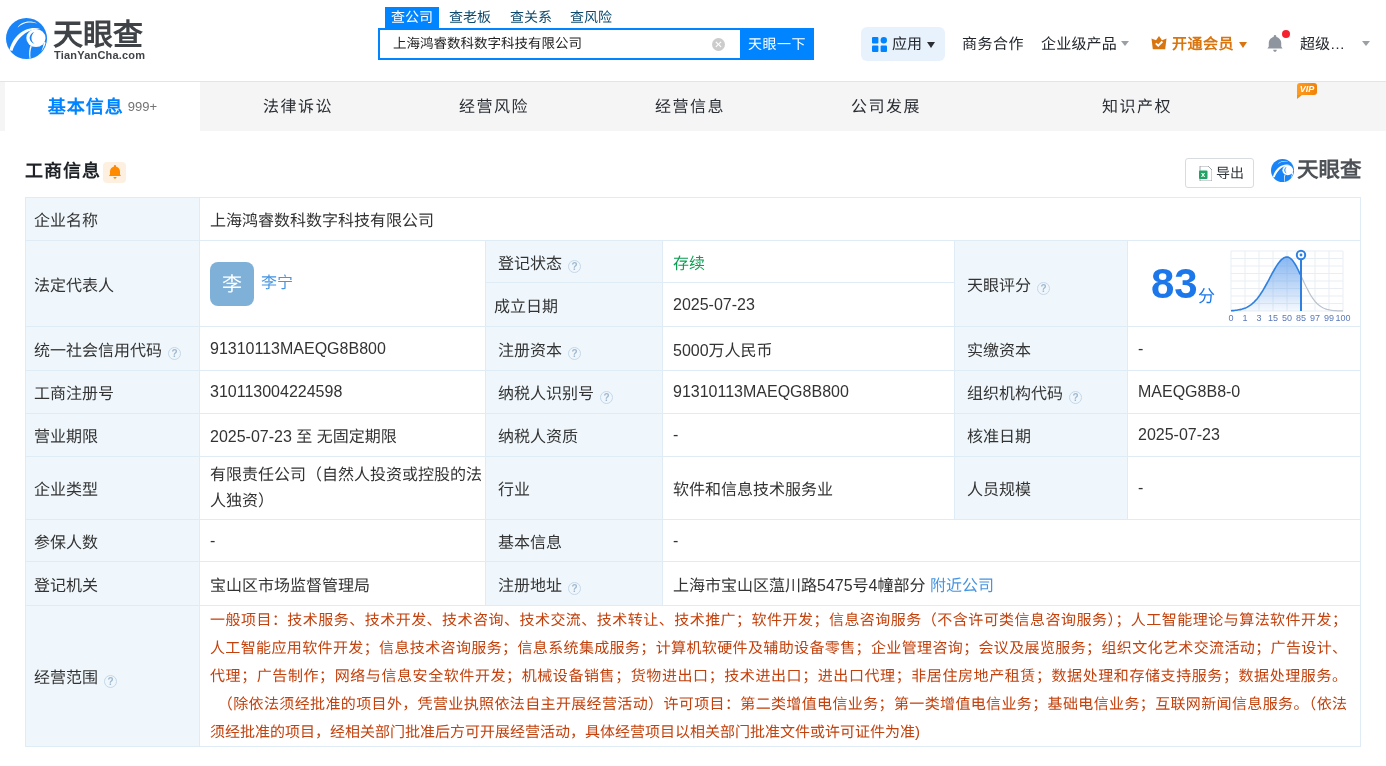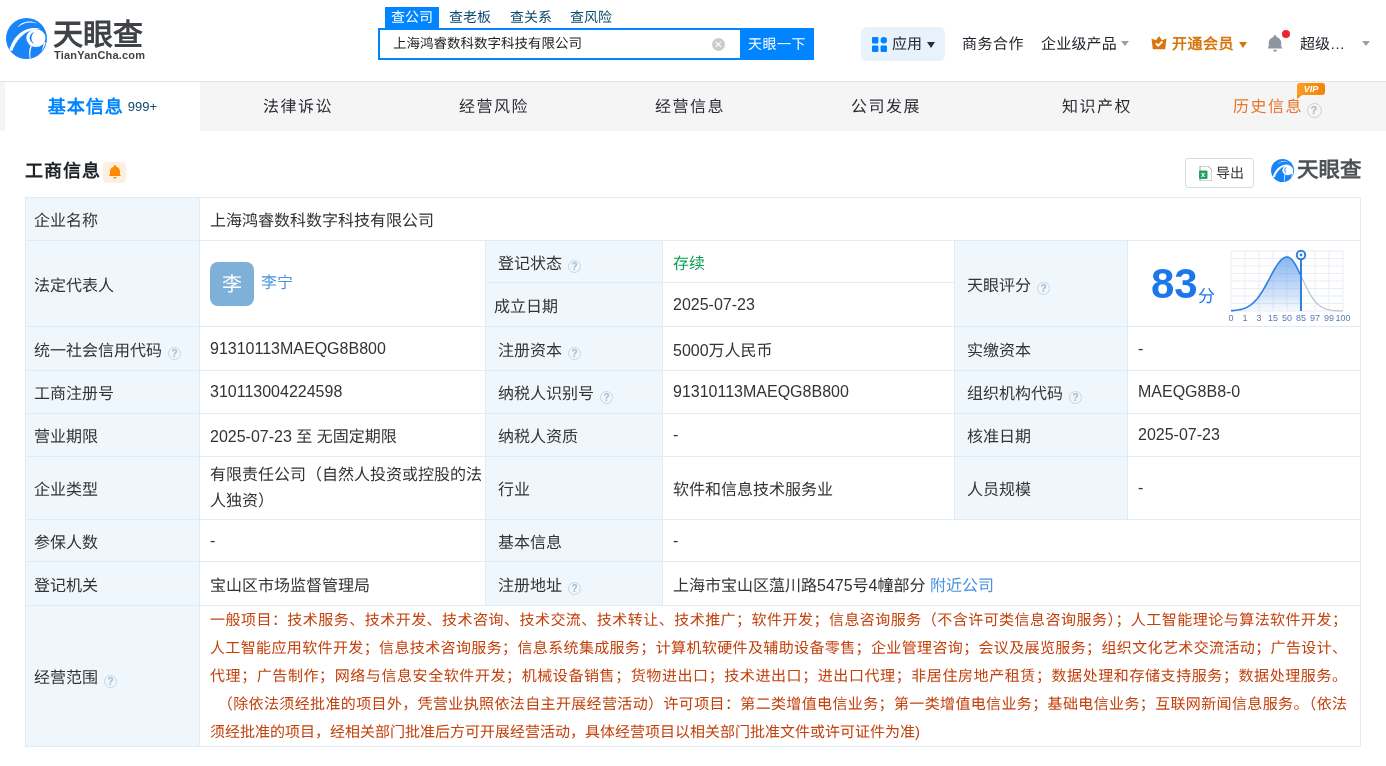--- a/index.html
+++ b/index.html
@@ -45,21 +45,21 @@
 #vipmenu .caret { position:absolute; left:88px; top:15px; border-top-color:#d9750f; }
 #bell { left:1267px; top:35px; }
 #belldot { left:1282px; top:30px; width:8px; height:8px; border-radius:50%; background:#f5222d; }
 #m3 { left:1300px; color:#23272d; }
 #m3caret { left:1362px; top:41px; border-top-color:#9aa0a6; border-left-width:4px; border-right-width:4px; border-top-width:5px; }
 
 
 #nav { position:absolute; left:0; top:81px; width:1386px; height:50px; background:#f5f5f6; border-top:1px solid #e4e4e4; }
 #nav .active { position:absolute; left:5px; top:0; width:195px; height:50px; background:#fff; text-align:center; line-height:49px; }
 #nav .active b { font-size:18px; color:#0084ff; letter-spacing:1px; }
-#nav .active i { font-style:normal; font-size:13px; color:#0c4a6e; margin-left:4px; vertical-align:2px; }
+#nav .active i { font-style:normal; font-size:13px; color:#737373; margin-left:4px; vertical-align:2px; }
 .ntab { position:absolute; top:0; height:50px; line-height:49px; font-size:16px; color:#2a2e33; letter-spacing:1.5px; }
 
 
 #sect { left:25px; top:156px; font-size:18px; font-weight:bold; color:#1e2226; letter-spacing:1px; }
 #sbell { left:103px; top:162px; width:23px; height:21px; background:#fdf0e0; border-radius:4px; text-align:center; }
 #exportbtn { left:1185px; top:158px; width:69px; height:30px; border:1px solid #d8dce1; border-radius:3px; background:#fff; }
 #exportbtn .t { position:absolute; left:30px; top:0; line-height:28px; font-size:14px; color:#33373c; }
 #exportbtn svg { position:absolute; left:13px; top:7px; }
 #minilogo-ic { left:1271px; top:159px; width:23px; height:23px; }
 #minilogo-t { left:1297px; top:151.5px; font-size:21.5px; font-weight:bold; color:#4e5257; letter-spacing:0; }
@@ -132,23 +132,22 @@
   <div id="m3" class="abs hmenu">超级…</div>
   <div id="m3caret" class="abs caret"></div>
 </div>
 
 <div id="nav">
   <div class="active"><b>基本信息</b><i>999+</i></div>
   <div class="ntab" style="left:263px">法律诉讼</div>
   <div class="ntab" style="left:459px">经营风险</div>
   <div class="ntab" style="left:655px">经营信息</div>
   <div class="ntab" style="left:851px">公司发展</div>
-  <div class="ntab" style="left:1062px">知识产权</div>
-  <div class="ntab" style="left:1233px;color:#e8762c">历史信息<span class="qm" style="margin-left:4px;width:15px;height:15px;line-height:13px;font-size:11px;border-color:#c9cdd2;color:#aeb4ba">?</span></div>
-  <div style="position:absolute;left:1297px;top:1px;width:28px;height:12px;background:linear-gradient(90deg,#ff9c21,#f08307);border-radius:3px 3px 3px 0;color:#fff;font-size:9px;font-style:italic;font-weight:bold;text-align:center;line-height:12px">VIP</div>
+  <div class="ntab" style="left:1102px">知识产权</div>
+  <div style="position:absolute;left:1297px;top:1px;width:20px;height:12px;background:linear-gradient(90deg,#ff9c21,#f08307);border-radius:3px 3px 3px 0;color:#fff;font-size:9px;font-style:italic;font-weight:bold;text-align:center;line-height:12px">VIP</div>
   <div style="position:absolute;left:1297px;top:13px;width:0;height:0;border-top:4px solid #f2930f;border-right:5px solid transparent"></div>
 </div>
 
 <div id="sect" class="abs">工商信息</div>
 <div id="sbell" class="abs"><svg width="12" height="14" viewBox="0 0 12 14" style="margin-top:3px">
       <path d="M6 0 C6.6 0 7 0.4 7 1 L7 1.5 C9.3 2 11 4 11 6.5 L11 9.5 L12 11 L0 11 L1 9.5 L1 6.5 C1 4 2.7 2 5 1.5 L5 1 C5 0.4 5.4 0 6 0 Z M4.5 12 L7.5 12 C7.5 13 6.9 13.7 6 13.7 C5.1 13.7 4.5 13 4.5 12 Z" fill="#ff8a00"></path>
     </svg></div>
 <div id="exportbtn" class="abs">
   <svg width="13" height="15" viewBox="0 0 13 15">
     <path d="M1 0 L9 0 L13 4 L13 15 L1 15 Z" fill="#fff" stroke="#8a9097" stroke-width="0.8"></path>

